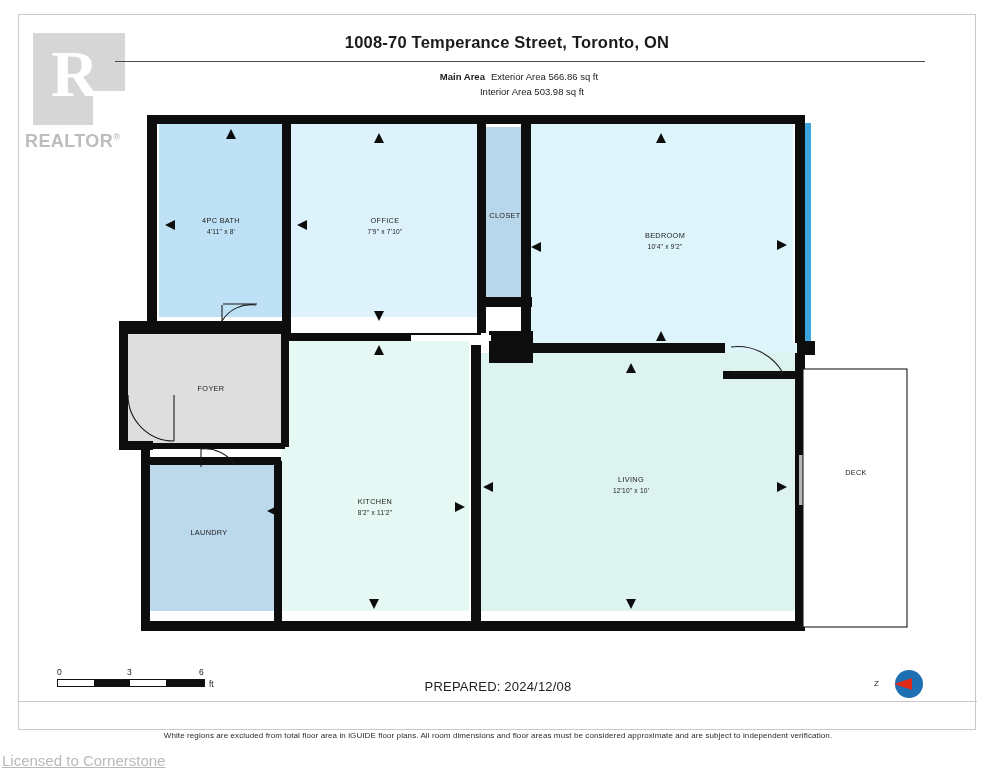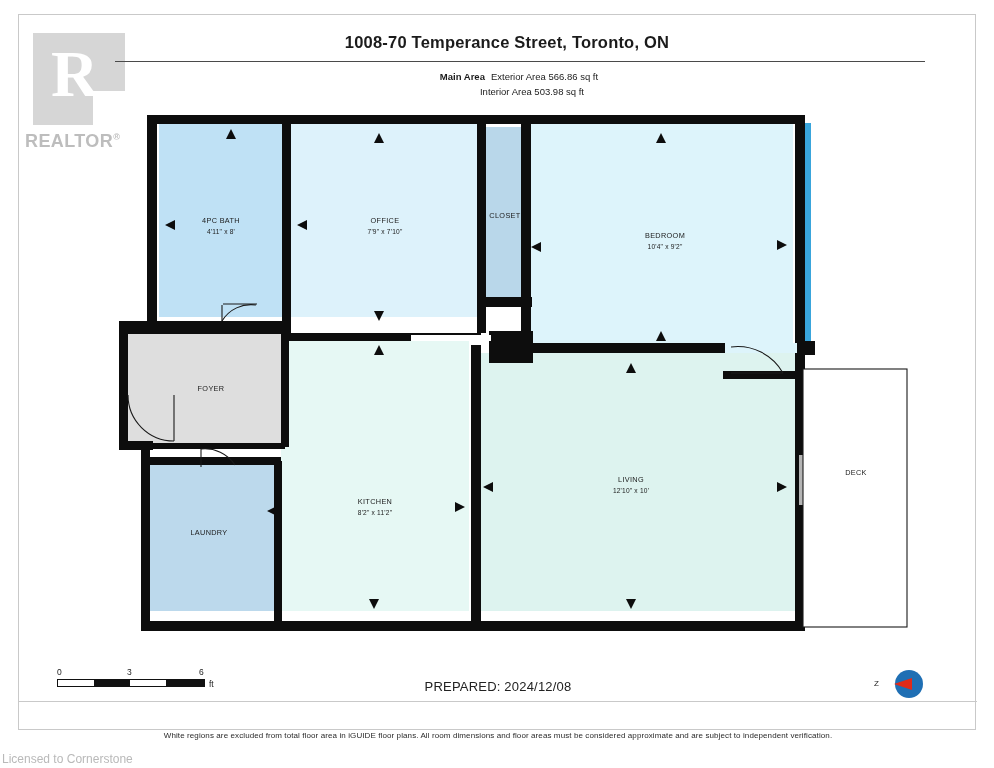--- a/index.html
+++ b/index.html
@@ -143,22 +143,23 @@
     left: 0; top: 716px;
     width: 958px;
     text-align: center;
     font-size: 8px;
     color: #2a2a2a;
     letter-spacing: .1px;
   }
   .license {
     position: absolute;
     left: 2px; top: 752px;
-    font-size: 12px;
+    font-size: 15px;
     color: #b9b9b9;
+    text-decoration: underline;
   }
 </style>
 </head>
 <body>
 
 <div class="page-frame">
 
   <div class="watermark">
     <div class="wm-block"></div>
     <div class="wm-r">R</div>

